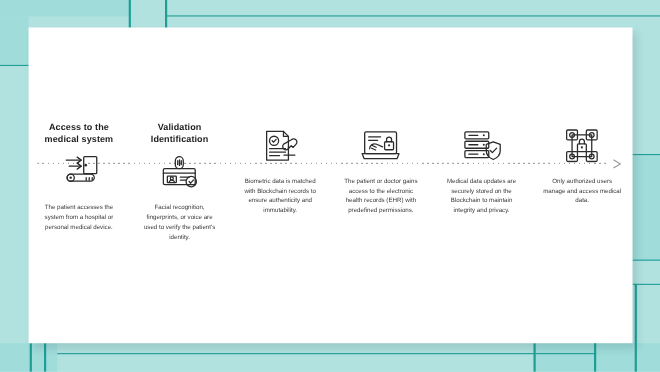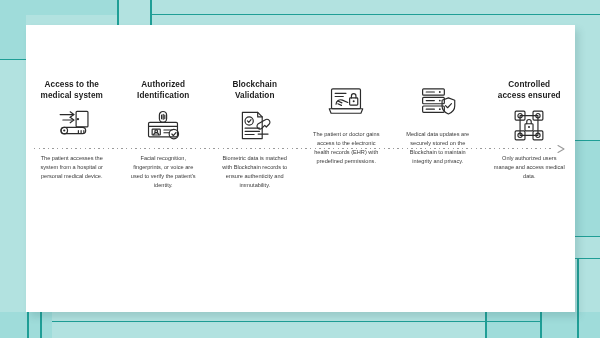--- a/index.html
+++ b/index.html
@@ -58,20 +58,21 @@
   }
 
   .step {
     flex: 1 1 0;
     display: flex;
     flex-direction: column;
     align-items: center;
     position: relative;
     padding: 0 4px;
     box-sizing: border-box;
+    margin-top: 31px;
   }
 
   .step-title {
     font-size: 8.2px;
     font-weight: bold;
     line-height: 1.32;
     color: #1c1c1c;
     text-align: center;
     letter-spacing: 0.1px;
     height: 24px;
@@ -186,21 +187,21 @@
               <circle cx="14.5" cy="22.5" r="3.6"></circle>
               <circle cx="14.5" cy="22.5" r="1.2" fill="#2b2b2b" stroke="none"></circle>
               <path d="M30 22.5 v2.6 M33 22.5 v2.6 M36 22.5 v2.6"></path>
             </g>
           </svg>
         </div>
         <div class="step-desc">The patient accesses the system from a hospital or personal medical device.</div>
       </div>
 
       <div class="step">
-        <div class="step-title">Authorized
+        <div class="step-title">Validation
 Identification</div>
         <div class="step-icon">
           <svg viewBox="0 0 42 34" width="38" height="31" aria-hidden="true">
             <g fill="none" stroke="#2b2b2b" stroke-width="1.3" stroke-linecap="round" stroke-linejoin="round">
               <rect x="17" y="1.5" width="8" height="12" rx="4"></rect>
               <path d="M19.4 5.5 v4 M21.2 4.6 v5.6 M23 5.5 v4"></path>
               <rect x="5" y="13.5" width="32" height="16" rx="1.4"></rect>
               <path d="M5 18 H37"></path>
               <rect x="9" y="21" width="9" height="6.5" rx="0.6"></rect>
               <circle cx="13.5" cy="23.3" r="1.5"></circle>
@@ -208,22 +209,20 @@
               <path d="M22 22 H31 M22 25 H28"></path>
               <circle cx="33" cy="26.5" r="5.2"></circle>
               <path d="M30.8 26.4 L32.4 28.1 L35.3 24.8"></path>
             </g>
           </svg>
         </div>
         <div class="step-desc">Facial recognition, fingerprints, or voice are used to verify the patient's identity.</div>
       </div>
 
       <div class="step">
-        <div class="step-title">Blockchain
-Validation</div>
         <div class="step-icon">
           <svg viewBox="0 0 40 34" width="36" height="31" aria-hidden="true">
             <g fill="none" stroke="#2b2b2b" stroke-width="1.3" stroke-linecap="round" stroke-linejoin="round">
               <path d="M6 2.5 H23 L28 7.5 V31.5 H6 Z"></path>
               <path d="M23 2.5 V7.5 H28"></path>
               <circle cx="13.5" cy="12" r="4.6"></circle>
               <path d="M11.6 11.9 L13.1 13.4 L15.6 10.5"></path>
               <path d="M9 20 H25 M9 23.5 H25 M9 27 H19"></path>
               <path d="M31 11 a3.2 3.2 0 0 1 4.6 0 a3.2 3.2 0 0 1 0 4.6 l-3 3.1 l-1.8 -1.8 l-3 3.1 a3.2 3.2 0 0 1 -4.6 -4.6 Z"></path>
               <path d="M23.5 26.5 H34.5"></path>
@@ -264,22 +263,20 @@
               <circle cx="23" cy="25.5" r="1" fill="#2b2b2b" stroke="none"></circle>
               <path d="M32.5 13 L39.5 15.6 V22 c0 4.4 -3.6 7.4 -7 8.8 c-3.4 -1.4 -7 -4.4 -7 -8.8 v-6.4 Z"></path>
               <path d="M29.3 21.6 L31.6 23.9 L35.9 19.4"></path>
             </g>
           </svg>
         </div>
         <div class="step-desc">Medical data updates are securely stored on the Blockchain to maintain integrity and privacy.</div>
       </div>
 
       <div class="step">
-        <div class="step-title">Controlled
-access ensured</div>
         <div class="step-icon">
           <svg viewBox="0 0 38 34" width="34" height="31" aria-hidden="true">
             <g fill="none" stroke="#2b2b2b" stroke-width="1.3" stroke-linecap="round" stroke-linejoin="round">
               <path d="M9 6 H29 M9 28 H29 M9 6 V28 M29 6 V28"></path>
               <rect x="3.5" y="1" width="11" height="10" rx="1.2"></rect>
               <rect x="23.5" y="1" width="11" height="10" rx="1.2"></rect>
               <rect x="3.5" y="23" width="11" height="10" rx="1.2"></rect>
               <rect x="23.5" y="23" width="11" height="10" rx="1.2"></rect>
               <circle cx="9" cy="6" r="2.4"></circle>
               <circle cx="29" cy="6" r="2.4"></circle>

